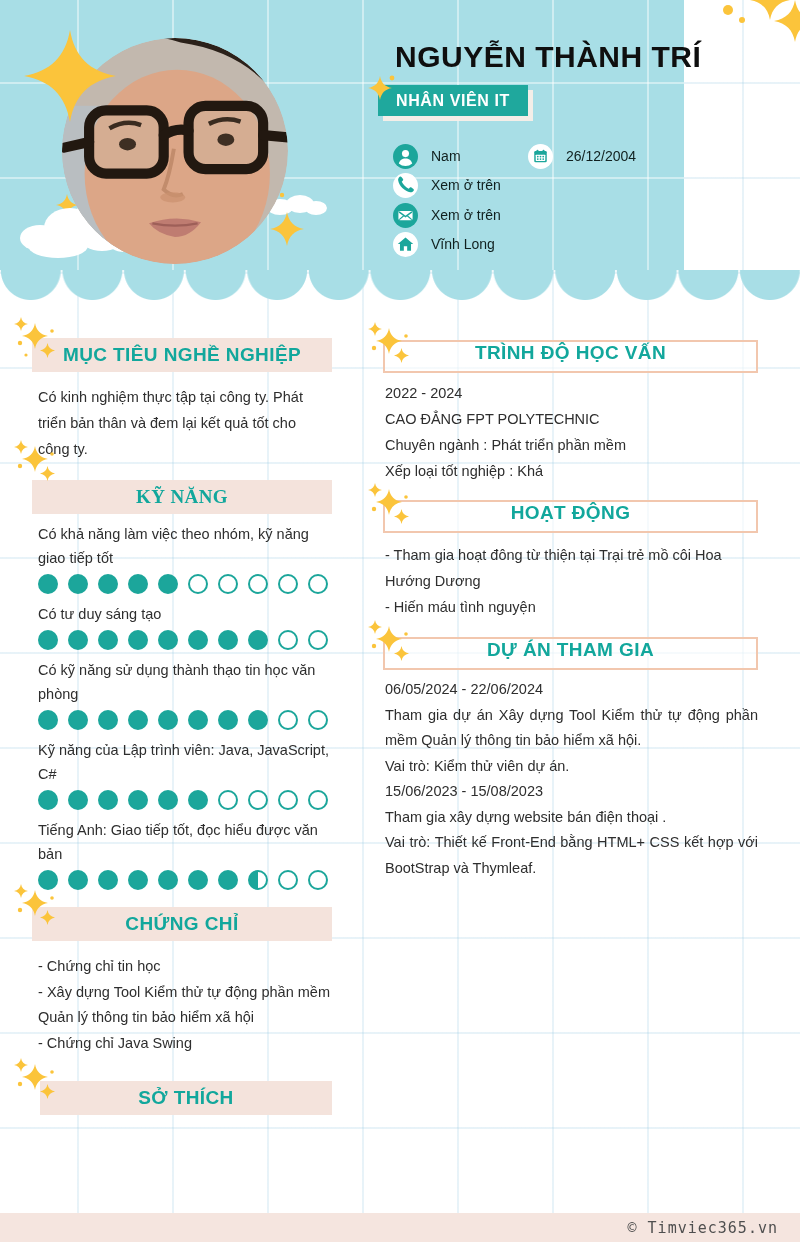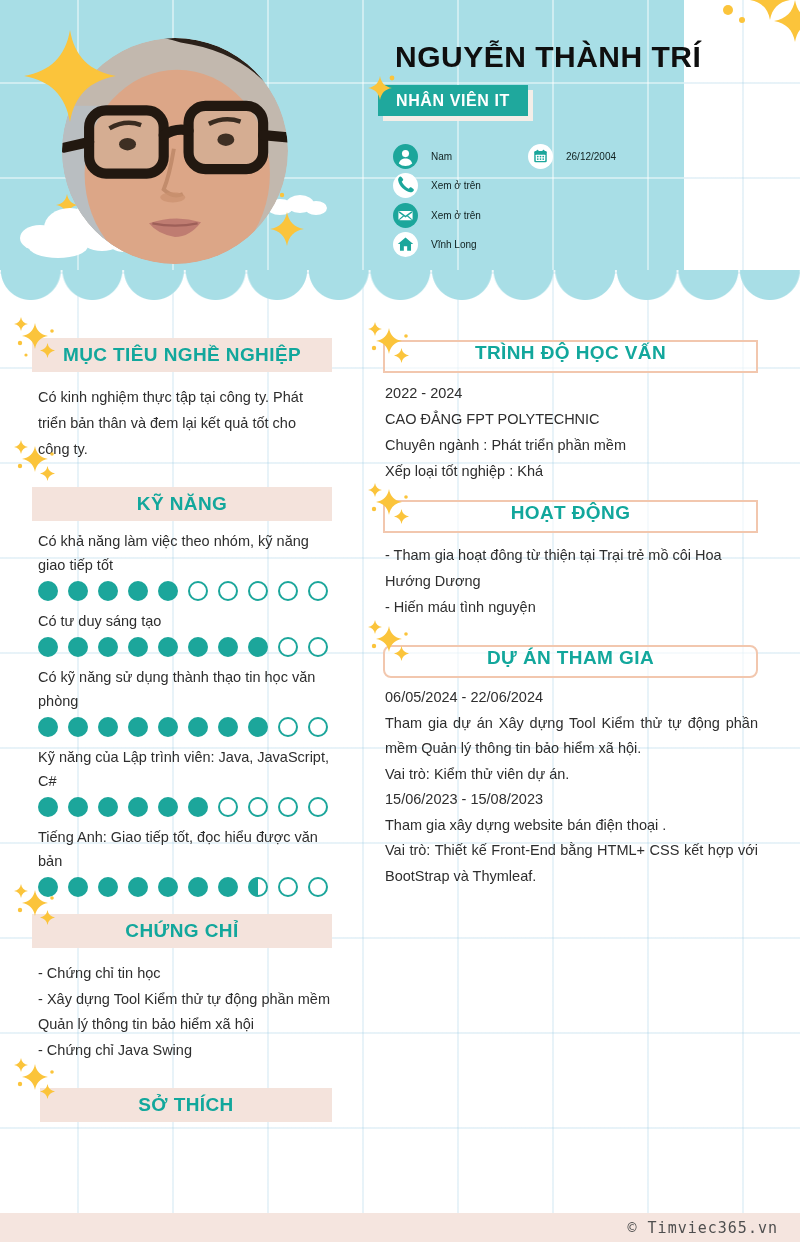--- a/index.html
+++ b/index.html
@@ -40,61 +40,61 @@
     position:absolute;left:395px;top:40px;width:390px;
     font-size:30px;font-weight:800;letter-spacing:.5px;color:#0f0f0f;white-space:nowrap;
   }
   .badge{
     position:absolute;left:378px;top:85px;height:31px;padding:0 18px;
     background:#1FA89D;color:#fff;font-size:16px;font-weight:700;letter-spacing:.6px;
     display:flex;align-items:center;box-shadow:5px 5px 0 rgba(248,238,232,.95);
   }
   .info{position:absolute;left:393px;top:141px;width:380px;}
   .info-row{position:absolute;display:flex;align-items:center;gap:13px;height:26px;}
-  .info-label{font-size:10px;color:#10201f;}
+  .info-label{font-size:14px;color:#10201f;}
   .cicon{width:25px;height:25px;flex:0 0 25px;}
   .cicon svg{display:block;width:100%;height:100%;}
   
   .decor{position:absolute;pointer-events:none;}
   .decor svg{display:block;width:100%;height:100%;overflow:visible;}
   
   .col-left{position:absolute;left:32px;top:338px;width:300px;}
   .col-right{position:absolute;left:383px;top:340px;width:375px;}
   .sec-bar{
     height:34px;background:var(--section-pink);display:flex;align-items:center;justify-content:center;
   }
   .sec-box{
     height:33px;background:rgba(255,255,255,.6);border:2px solid var(--box-border-peach);
     display:flex;justify-content:center;
   }
   .sec-title{
     color:#12A79C;font-size:19px;font-weight:800;letter-spacing:.4px;white-space:nowrap;
   }
   .body-text{font-size:14.5px;color:var(--text-dark);line-height:26px;}
   .objective{margin:12px 0 0 6px;width:292px;}
-  .gap-skills{margin-top:25px;}
+  .gap-skills{margin-top:18px;font-family:Liberation Serif, serif;}
   .skills-list{margin:8px 0 0 6px;width:292px;}
   .skill-label{font-size:14.5px;color:var(--text-dark);line-height:24px;}
   .dots{display:flex;gap:10px;margin:4px 0 8px 0;}
   .dot{width:20px;height:20px;border-radius:50%;border:2px solid var(--accent-teal);background:#fff;}
   .dot.filled{background:var(--accent-teal);}
   .dot.half{background:linear-gradient(90deg,var(--accent-teal) 0 50%,#fff 50% 100%);}
   .gap-certs{margin-top:17px;}
   .plain-list{margin:13px 0 0 6px;width:292px;}
   .plain-list p{font-size:14.5px;color:var(--text-dark);line-height:25.5px;}
   .plain-list p.just{text-align:justify;}
   .gap-hobbies{margin-top:25px;margin-left:8px;}
   .hobby-list p{line-height:26px;}
   .rlist{margin:7px 0 0 2px;width:373px;}
   .rlist p{font-size:14.5px;color:var(--text-dark);line-height:26px;}
   .rlist.tight p{line-height:25.5px;}
   .rlist p.just{text-align:justify;}
   .gap-act{margin-top:16px;}
   .act-list{margin-top:9px;}
-  .gap-proj{margin-top:25px;border-radius:8px;}
+  .gap-proj{margin-top:17px;}
   
   .footer{
     position:absolute;left:0;top:1213px;width:800px;height:29px;background:var(--footer-pink);
     display:flex;align-items:center;justify-content:flex-end;padding-right:22px;
   }
   .footer-credit{font-family:"DejaVu Sans Mono","Liberation Mono",monospace;font-size:15px;color:#4f4f4f;letter-spacing:1px;}
 </style>
 </head>
 <body>
 

